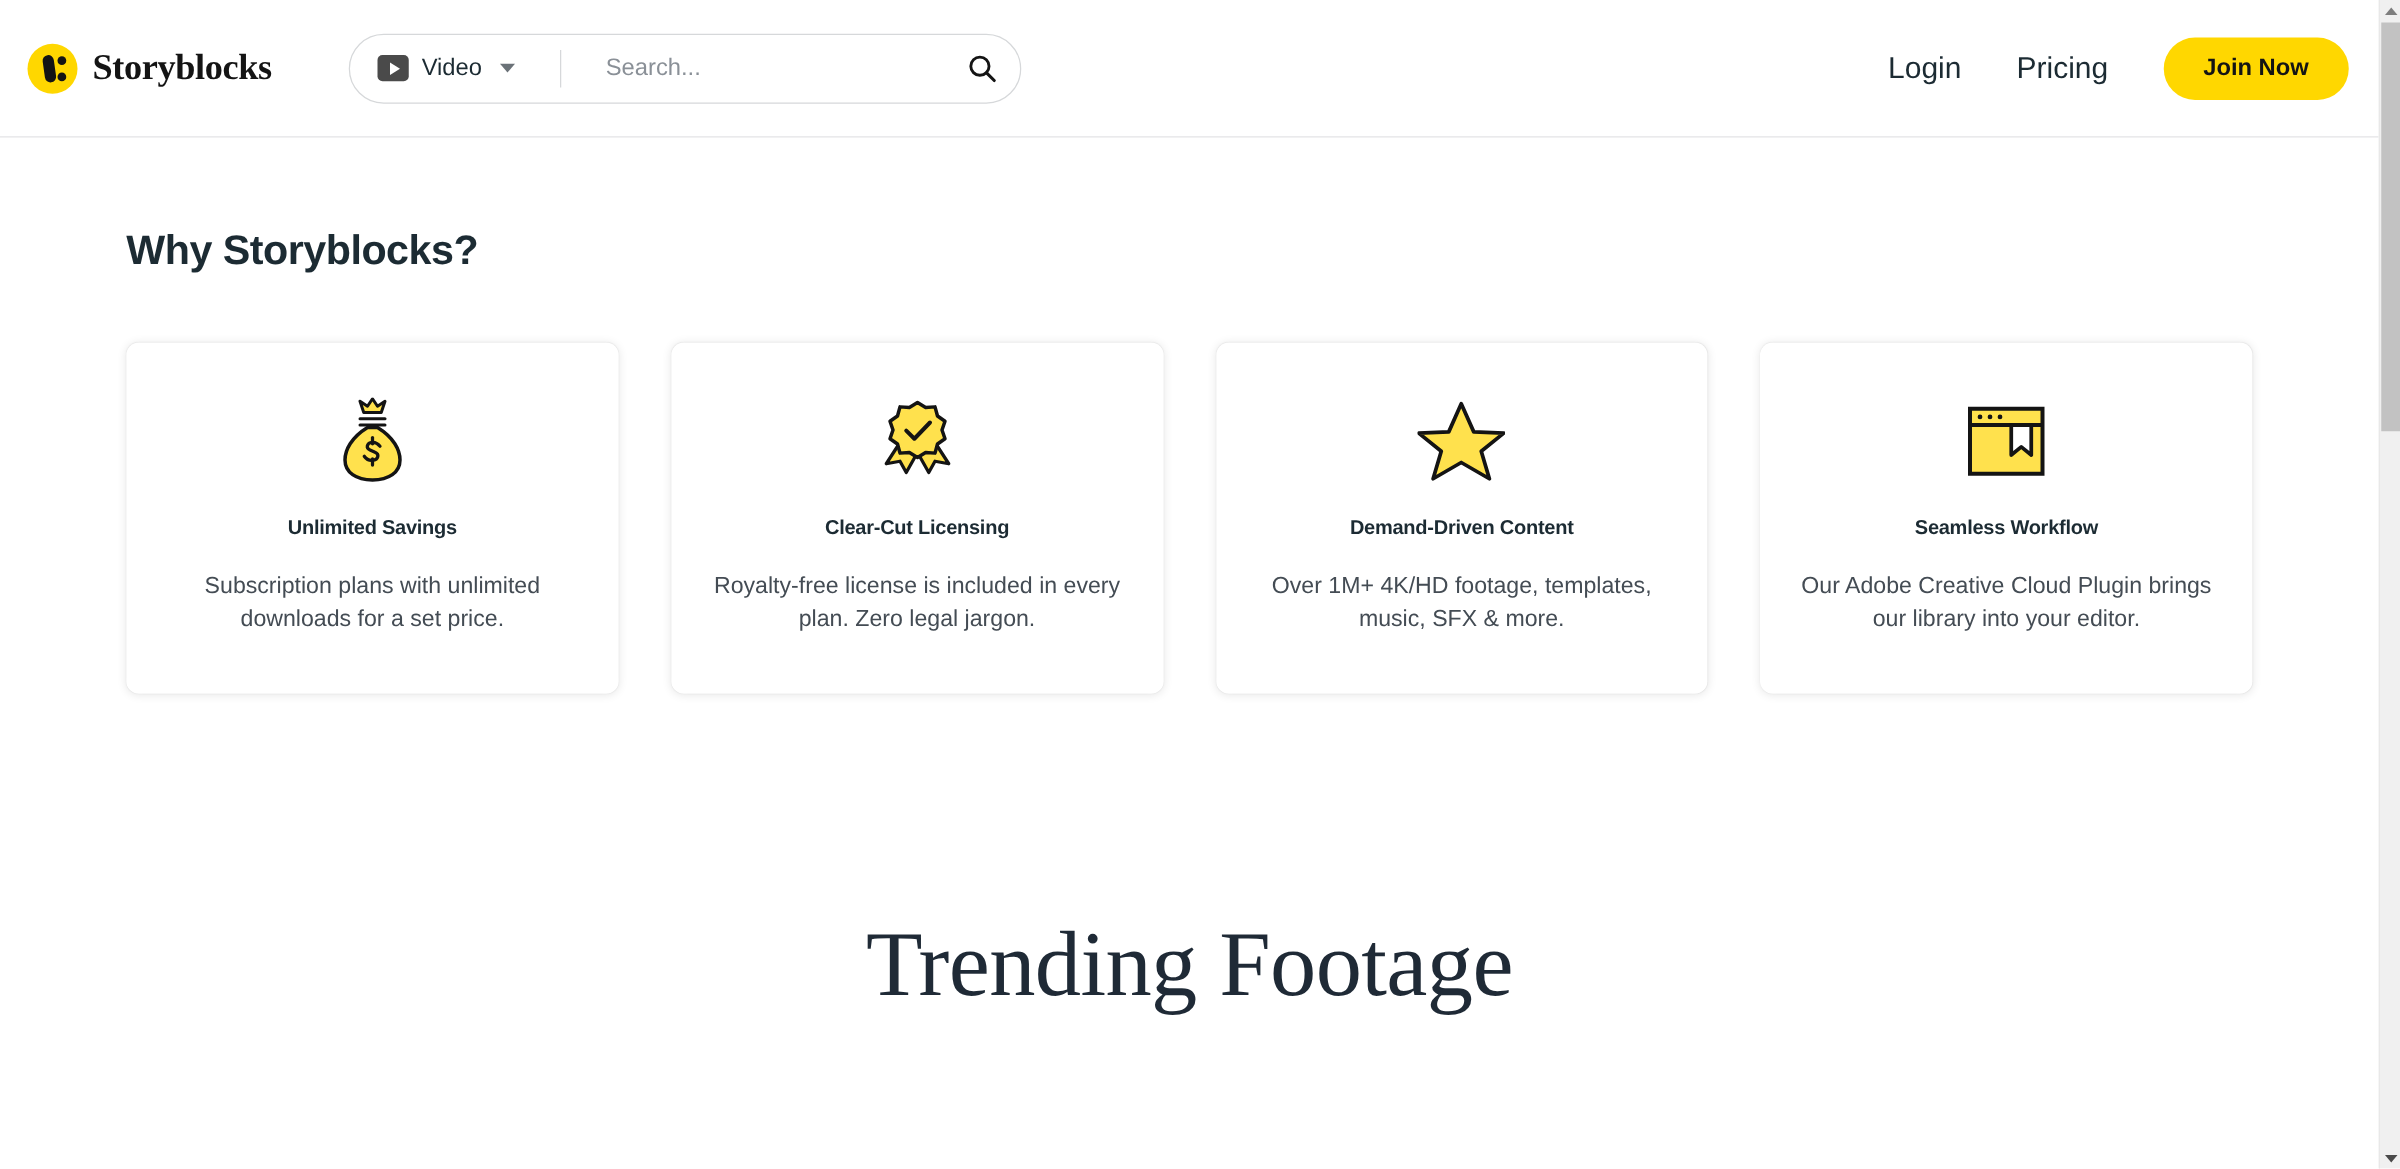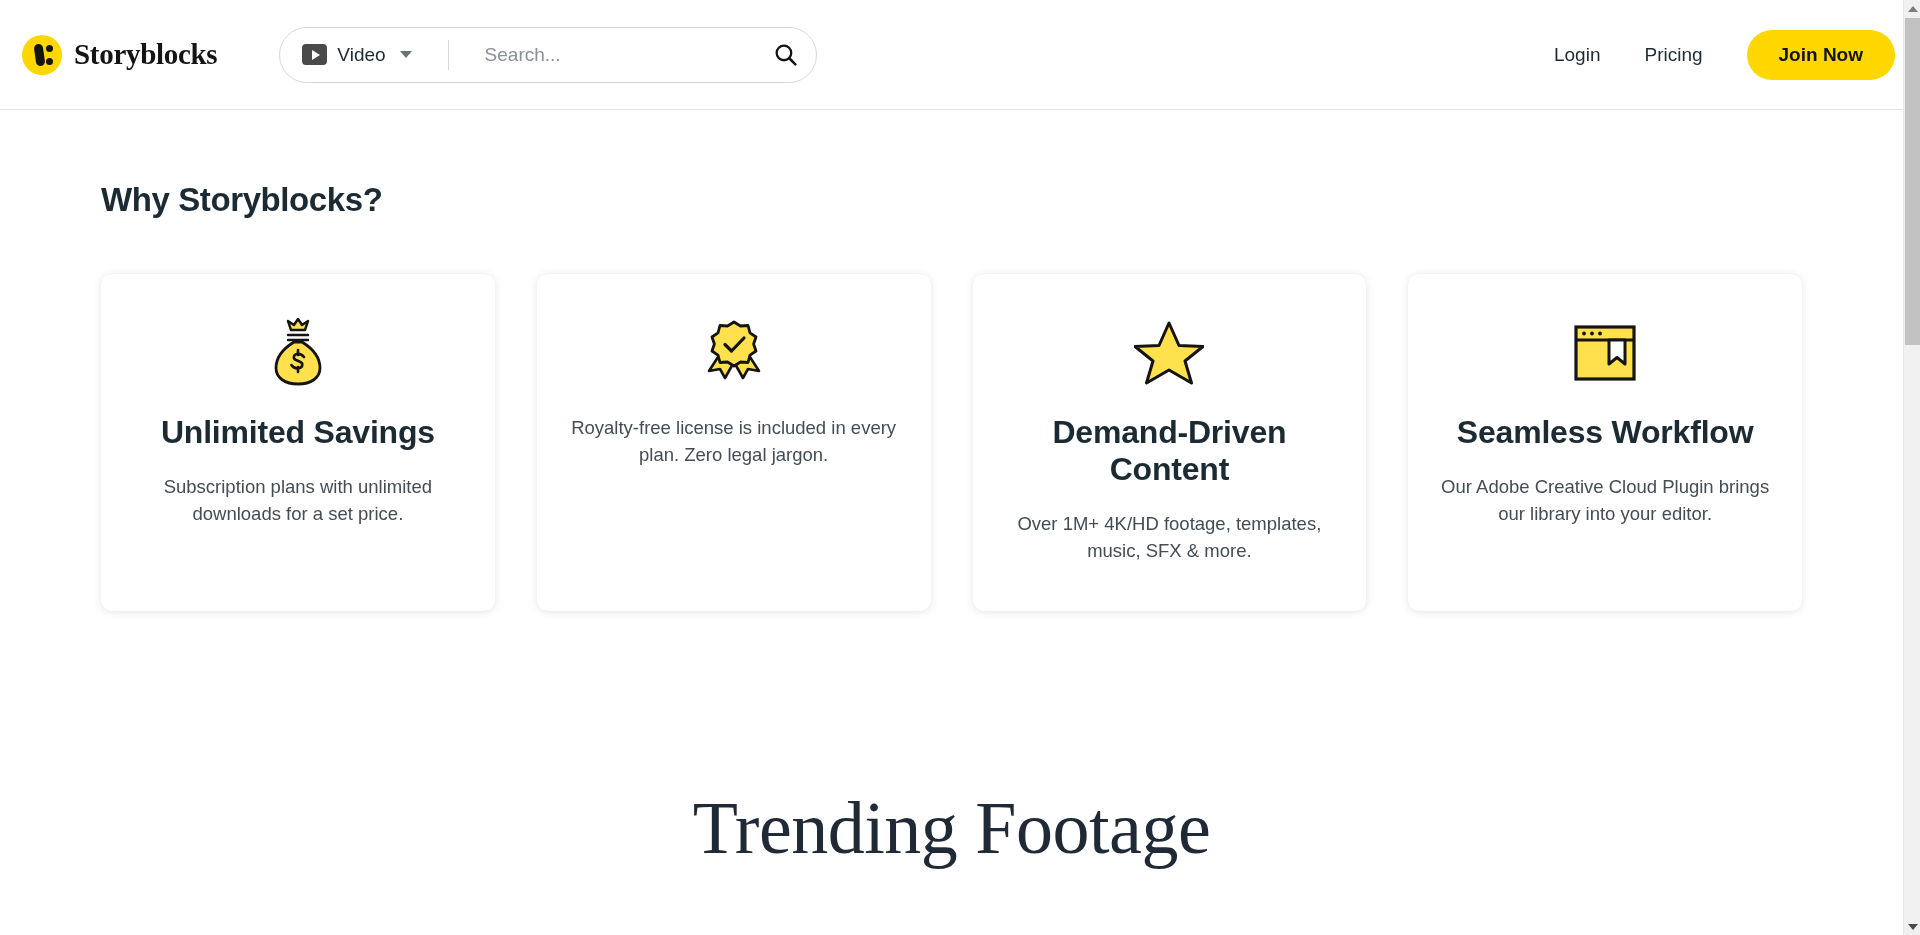--- a/index.html
+++ b/index.html
@@ -30,21 +30,21 @@
   }
 
   
   .header {
     position: relative;
     height: 110px;
     background: #ffffff;
     border-bottom: 1px solid #e3e4e6;
     display: flex;
     align-items: center;
-    padding: 0 8px 0 22px;
+    padding: 0 24px 0 22px;
   }
 
   .brand {
     display: flex;
     align-items: center;
     gap: 12px;
     text-decoration: none;
     margin-right: 24px;
   }
   .brand-mark {
@@ -193,21 +193,21 @@
   }
 
   
   .header-right {
     margin-left: auto;
     display: flex;
     align-items: center;
     gap: 0;
   }
   .hdr-link {
-    font-size: 19px;
+    font-size: 24px;
     color: #1c2b33;
     text-decoration: none;
     padding: 10px 22px;
     cursor: pointer;
     white-space: nowrap;
   }
   .join-btn {
     margin-left: 22px;
     background: #ffd700;
     border: 0;
@@ -250,21 +250,21 @@
     cursor: pointer;
   }
   .card-icon {
     height: 74px;
     display: flex;
     align-items: center;
     justify-content: center;
     margin-bottom: 24px;
   }
   .card-title {
-    font-size: 32px;
+    font-size: 16px;
     font-weight: 700;
     color: #1c2b33;
     margin-bottom: 22px;
     letter-spacing: -0.2px;
   }
   .card-desc {
     font-size: 18.5px;
     line-height: 1.48;
     color: #444c54;
   }
@@ -384,20 +384,21 @@
 
         <div class="card">
           <div class="card-icon">
             <svg width="70" height="70" viewBox="0 0 70 70" fill="none">
               <path d="M21 36 L10 53 L21 51 L26 60 L35 44 Z" fill="#FFE14D" stroke="#141414" stroke-width="2.6" stroke-linejoin="round"></path>
               <path d="M49 36 L60 53 L49 51 L44 60 L35 44 Z" fill="#FFE14D" stroke="#141414" stroke-width="2.6" stroke-linejoin="round"></path>
               <path d="M35 4 L41.5 8 L49 7.5 L51 14.8 L57 19 L54.6 26 L57 33 L51 37.2 L49 44.5 L41.5 44 L35 48 L28.5 44 L21 44.5 L19 37.2 L13 33 L15.4 26 L13 19 L19 14.8 L21 7.5 L28.5 8 Z" fill="#FFE14D" stroke="#141414" stroke-width="2.8" stroke-linejoin="round"></path>
               <path d="M26 26.5 L32.5 33 L45 20" stroke="#141414" stroke-width="3.2" stroke-linecap="round" stroke-linejoin="round" fill="none"></path>
             </svg>
           </div>
+          <div class="card-title">Clear-Cut Licensing</div>
           <div class="card-desc">Royalty-free license is included in every plan. Zero legal jargon.</div>
         </div>
 
         <div class="card">
           <div class="card-icon">
             <svg width="70" height="66" viewBox="0 0 70 66" fill="none">
               <path d="M35 3 L45 25.5 L69 26.5 L51 41 L57.5 63 L35 50 L12.5 63 L19 41 L1 26.5 L25 25.5 Z" fill="#FFE14D" stroke="#141414" stroke-width="3" stroke-linejoin="round"></path>
             </svg>
           </div>
           <div class="card-title">Demand-Driven Content</div>

